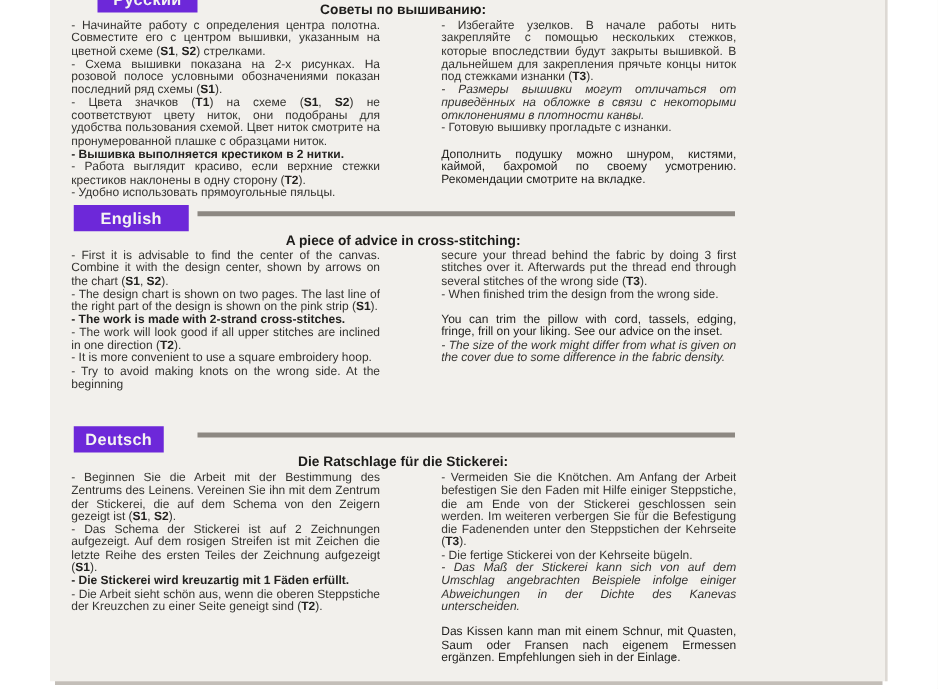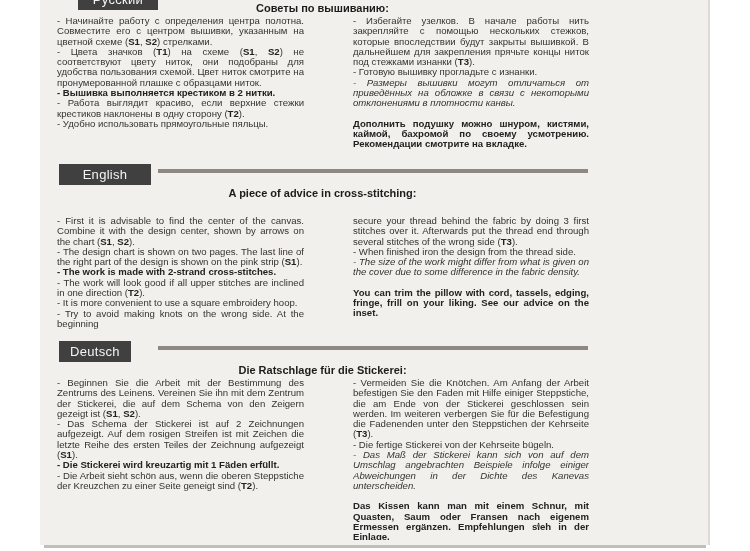--- a/index.html
+++ b/index.html
@@ -2,95 +2,96 @@
 <html><head>
 <meta charset="utf-8">
 <style>
   html,body{margin:0;padding:0;background:#ffffff;}
   .page{position:relative;width:750px;height:551px;background:#ffffff;overflow:hidden;
         font-family:"Liberation Sans",sans-serif;}
   .paper{position:absolute;left:40px;top:0;width:668px;height:545px;
          background:#f2f0ec;border-right:2px solid #ddd9d4;overflow:hidden;}
   .bottom-edge{position:absolute;left:44px;top:545px;width:662px;height:3px;background:#c3beb8;}
 
-  .lang-label{position:absolute;background:#404040;color:#f4f4f2;font-weight:400;
+  .lang-label{position:absolute;background:#6d28d9;color:#f4f4f2;font-weight:700;
               font-size:13px;line-height:15px;padding:3px 0;text-align:center;letter-spacing:.3px;}
   .sec-ru .lang-label{left:38px;top:-11px;width:80px;}
   .sec-en .lang-label{left:19px;top:164px;width:92px;}
   .sec-de .lang-label{left:19px;top:341px;width:72px;}
 
   .bar{position:absolute;height:4px;background:#8d8882;left:118px;width:430px;}
   .sec-en .bar{top:169px;}
   .sec-de .bar{top:346px;}
 
   .heading{position:absolute;left:17px;width:531px;text-align:center;font-weight:700;
            font-size:11px;color:#1d1c1a;}
   .sec-ru .heading{top:2px;}
   .sec-en .heading{top:187px;}
   .sec-de .heading{top:364px;text-align:center;}
 
   .col{position:absolute;font-size:9.6px;line-height:10.3px;color:#343330;
        text-align:justify;overflow:hidden;}
   .col-left{left:17px;width:247px;}
   .col-right{left:313px;width:236px;}
   .sec-ru .col{top:16px;height:148px;}
-  .sec-en .col{top:200px;height:142px;margin-top:16px;}
+  .sec-en .col{top:200px;height:142px;}
   .sec-de .col{top:378px;height:162px;}
 
   .para{margin:0;}
   .para b{font-weight:700;color:#232220;}
   .para.bold{font-weight:700;color:#232220;}
   .para.italic{font-style:italic;}
-  .para.bold-gap{font-weight:700;color:#232220;margin-top:10px;}
+  .para.bold-gap{font-weight:400;color:#232220;margin-top:10px;}
 
   .speck{position:absolute;left:497px;top:524px;width:3px;height:3px;
          background:#6d6a66;border-radius:50%;}
 </style>
 </head>
 <body>
 
 <div class="page">
   <div class="paper">
 
     <div class="section sec-ru">
 
       <div class="lang-label">Русский</div>
       <div class="heading">Советы по вышиванию:</div>
       <div class="col col-left">
           <div class="para normal">- Начинайте работу с определения центра полотна. Совместите его с центром вышивки, указанным на цветной схеме (<b>S1</b>, <b>S2</b>) стрелками.</div>
+          <div class="para normal">- Схема вышивки показана на 2-х рисунках. На розовой полосе условными обозначениями показан последний ряд схемы (<b>S1</b>).</div>
           <div class="para normal">- Цвета значков (<b>T1</b>) на схеме (<b>S1</b>, <b>S2</b>) не соответствуют цвету ниток, они подобраны для удобства пользования схемой. Цвет ниток смотрите на пронумерованной плашке с образцами ниток.</div>
           <div class="para bold">- Вышивка выполняется крестиком в 2 нитки.</div>
           <div class="para normal">- Работа выглядит красиво, если верхние стежки крестиков наклонены в одну сторону (<b>T2</b>).</div>
           <div class="para normal">- Удобно использовать прямоугольные пяльцы.</div>
         </div>
       <div class="col col-right">
           <div class="para normal">- Избегайте узелков. В начале работы нить закрепляйте с помощью нескольких стежков, которые впоследствии будут закрыты вышивкой. В дальнейшем для закрепления прячьте концы ниток под стежками изнанки (<b>T3</b>).</div>
+          <div class="para italic">- Размеры вышивки могут отличаться от приведённых на обложке в связи с некоторыми отклонениями в плотности канвы.</div>
           <div class="para normal">- Готовую вышивку прогладьте с изнанки.</div>
-          <div class="para italic">- Размеры вышивки могут отличаться от приведённых на обложке в связи с некоторыми отклонениями в плотности канвы.</div>
           <div class="para bold-gap">Дополнить подушку можно шнуром, кистями, каймой, бахромой по своему усмотрению. Рекомендации смотрите на вкладке.</div>
         </div>
     </div>
 
     <div class="section sec-en">
       <div class="bar"></div>
       <div class="lang-label">English</div>
       <div class="heading">A piece of advice in cross-stitching:</div>
       <div class="col col-left">
           <div class="para normal">- First it is advisable to find the center of the canvas. Combine it with the design center, shown by arrows on the chart (<b>S1</b>, <b>S2</b>).</div>
           <div class="para normal">- The design chart is shown on two pages. The last line of the right part of the design is shown on the pink strip (<b>S1</b>).</div>
           <div class="para bold">- The work is made with 2-strand cross-stitches.</div>
           <div class="para normal">- The work will look good if all upper stitches are inclined in one direction (<b>T2</b>).</div>
           <div class="para normal">- It is more convenient to use a square embroidery hoop.</div>
           <div class="para normal">- Try to avoid making knots on the wrong side. At the beginning</div>
         </div>
       <div class="col col-right">
           <div class="para normal">secure your thread behind the fabric by doing 3 first stitches over it. Afterwards put the thread end through several stitches of the wrong side (<b>T3</b>).</div>
-          <div class="para normal">- When finished iron the design from the thread side.</div>
+          <div class="para normal">- When finished trim the design from the wrong side.</div>
+          <div class="para bold-gap">You can trim the pillow with cord, tassels, edging, fringe, frill on your liking. See our advice on the inset.</div>
           <div class="para italic">- The size of the work might differ from what is given on the cover due to some difference in the fabric density.</div>
-          <div class="para bold-gap">You can trim the pillow with cord, tassels, edging, fringe, frill on your liking. See our advice on the inset.</div>
         </div>
     </div>
 
     <div class="section sec-de">
       <div class="bar"></div>
       <div class="lang-label">Deutsch</div>
       <div class="heading">Die Ratschlage für die Stickerei:</div>
       <div class="col col-left">
           <div class="para normal">- Beginnen Sie die Arbeit mit der Bestimmung des Zentrums des Leinens. Vereinen Sie ihn mit dem Zentrum der Stickerei, die auf dem Schema von den Zeigern gezeigt ist (<b>S1</b>, <b>S2</b>).</div>
           <div class="para normal">- Das Schema der Stickerei ist auf 2 Zeichnungen aufgezeigt. Auf dem rosigen Streifen ist mit Zeichen die letzte Reihe des ersten Teiles der Zeichnung aufgezeigt (<b>S1</b>).</div>

